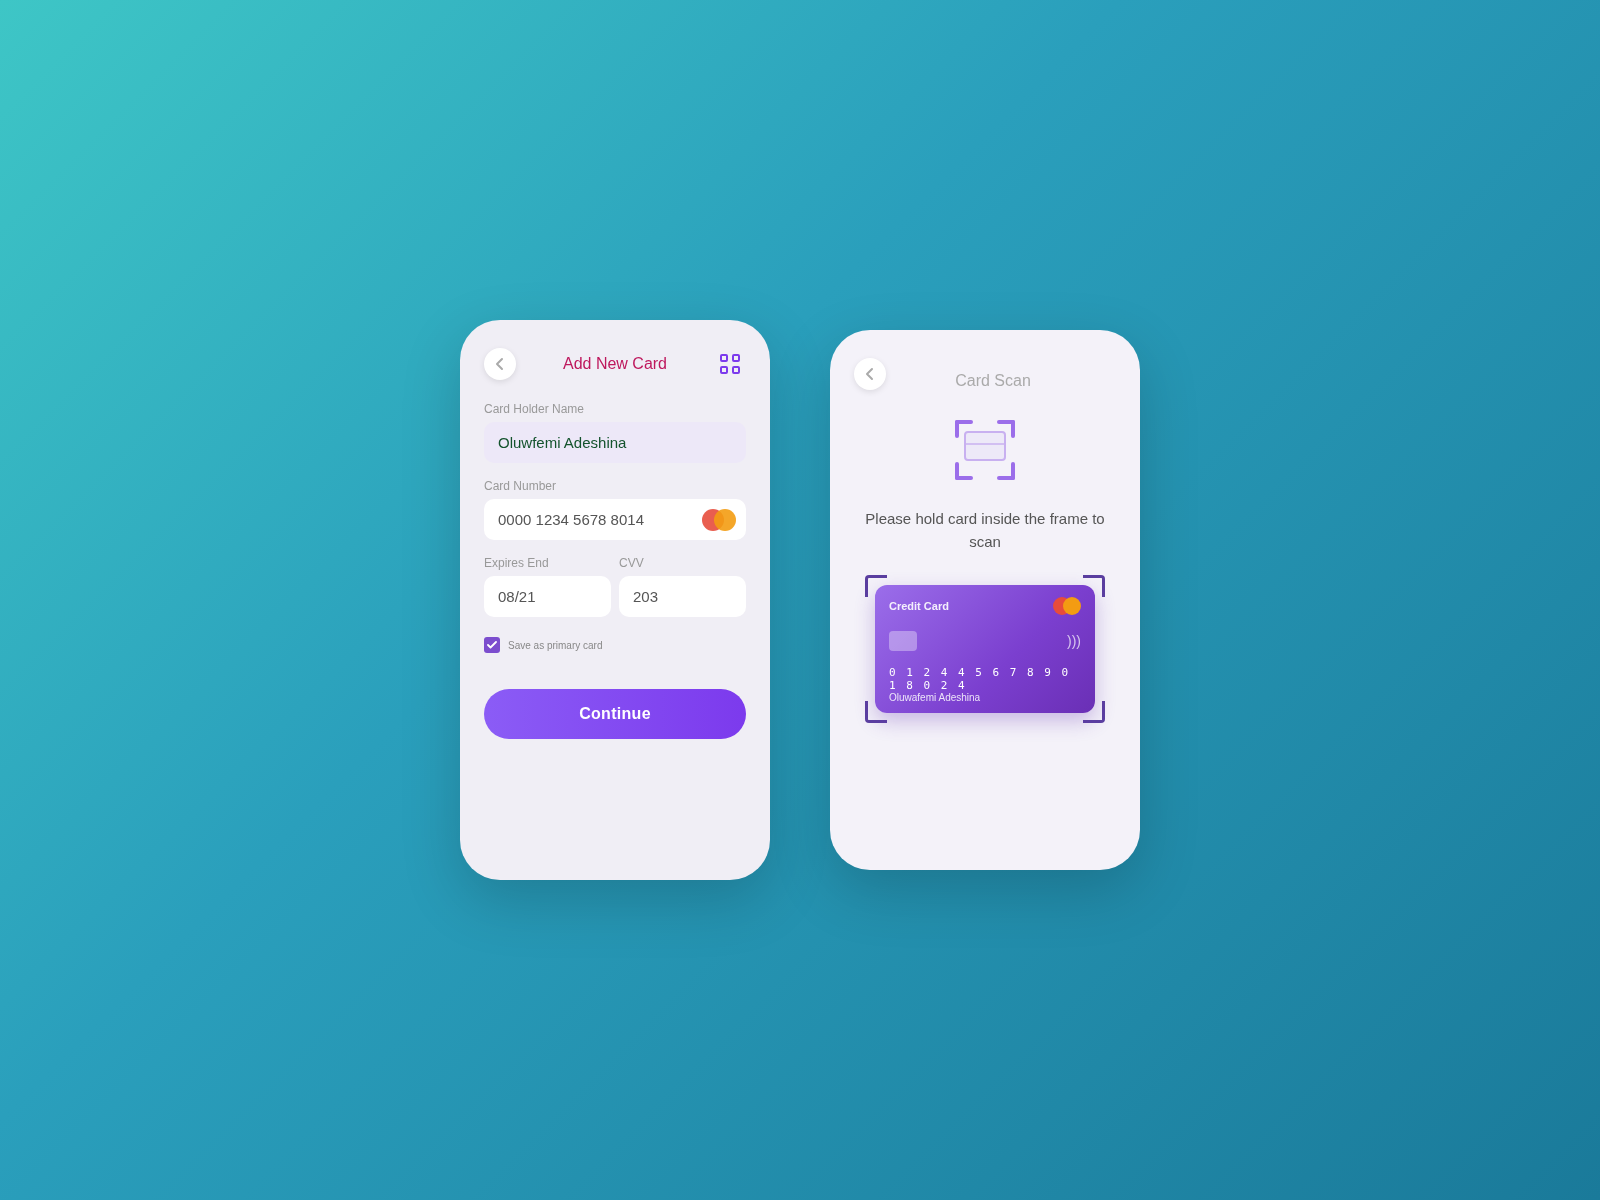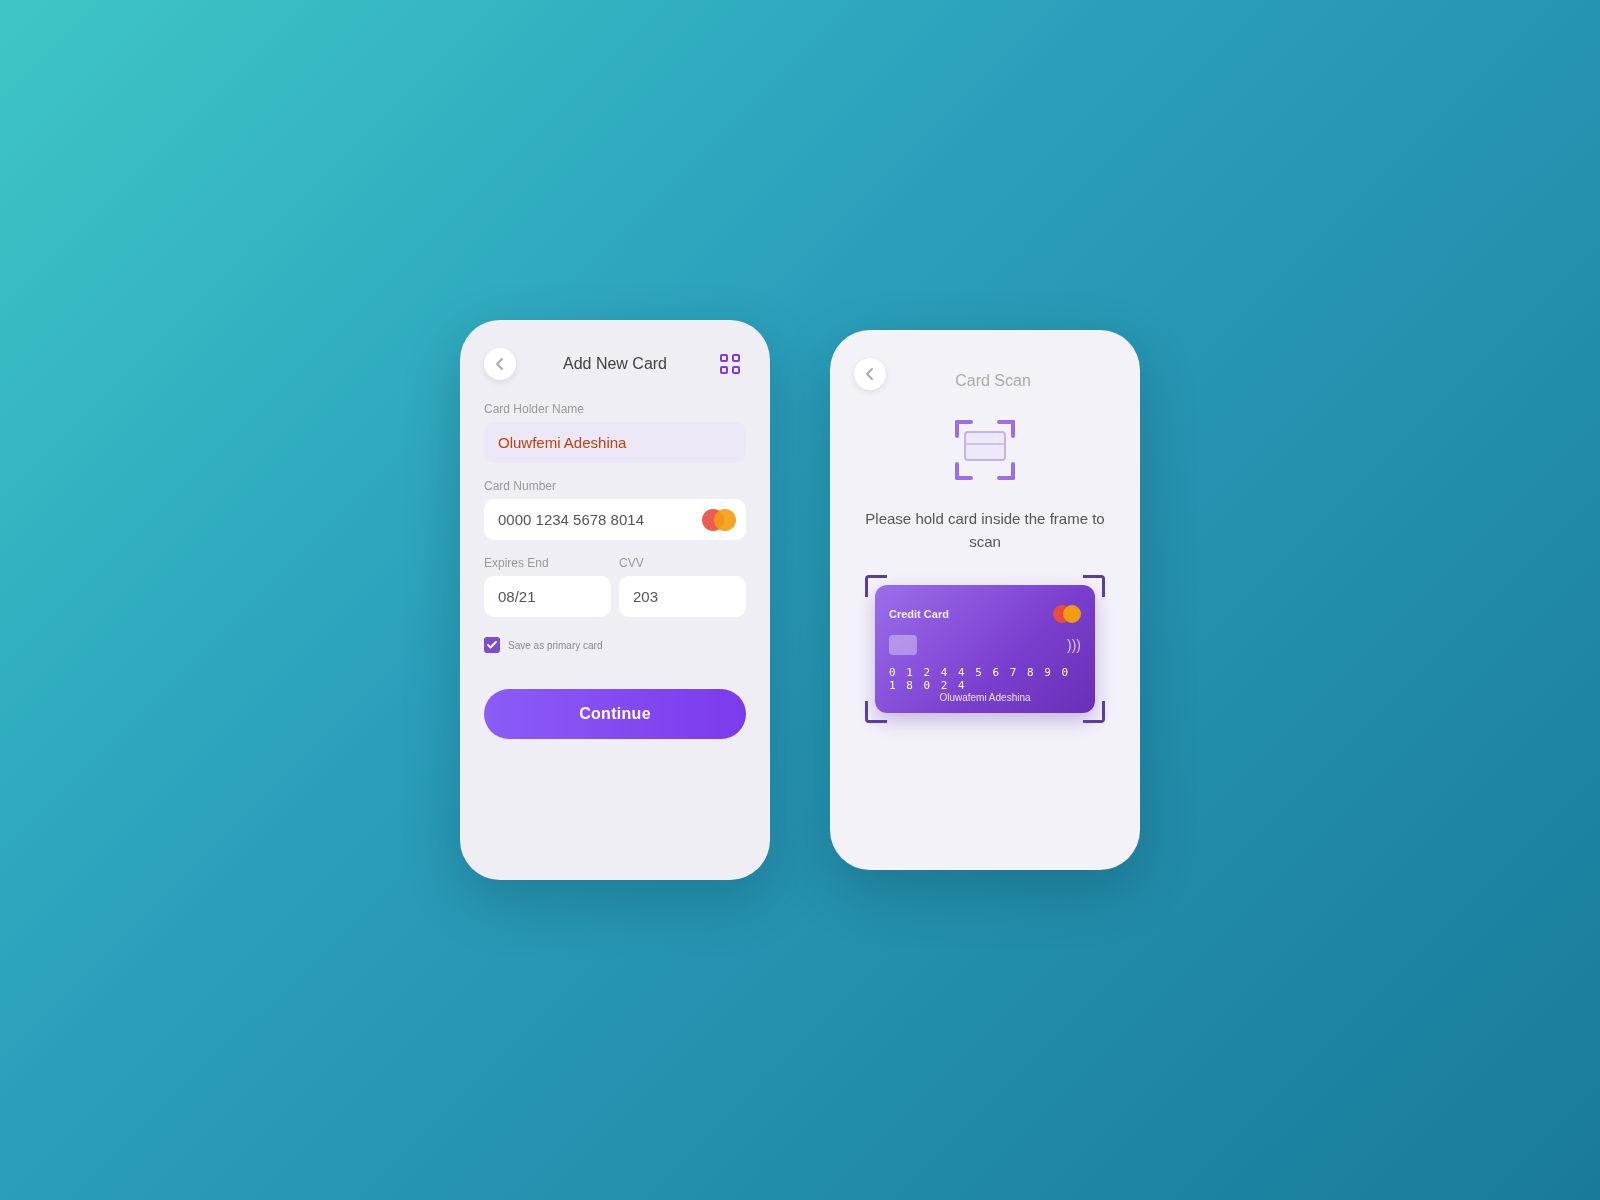--- a/index.html
+++ b/index.html
@@ -46,21 +46,21 @@
     .back-btn {
       width: 32px; height: 32px;
       background: #fff;
       border-radius: 50%;
       display: flex; align-items: center; justify-content: center;
       box-shadow: 0 2px 6px rgba(0,0,0,0.1);
       cursor: pointer;
     }
     .back-btn svg { width: 14px; height: 14px; }
     .header-title {
-      color: #404040;
+      color: #be185d;
       font-size: 16px;
       font-weight: 500;
     }
     .scan-icon-btn {
       width: 32px; height: 32px;
       display: flex; align-items: center; justify-content: center;
       cursor: pointer;
     }
 
     
@@ -76,21 +76,21 @@
       border: none;
       border-radius: 10px;
       padding: 12px 14px;
       font-size: 15px;
       color: #555;
       outline: none;
       background: #fff;
     }
     .form-input.active {
       background: #ede8f8;
-      color: #c2410c;
+      color: #14532d;
     }
     .card-number-row {
       position: relative;
       display: flex;
       align-items: center;
     }
     .card-number-row .form-input {
       padding-right: 50px;
     }
     .mastercard-logo {
@@ -220,21 +220,20 @@
       padding: 12px 14px 10px;
       display: flex;
       flex-direction: column;
       justify-content: space-between;
       box-shadow: 0 8px 20px rgba(100,50,180,0.3);
     }
     .card-top-row {
       display: flex;
       align-items: center;
       justify-content: space-between;
-      margin-top: 8px;
     }
     .card-type-label {
       color: rgba(255,255,255,0.9);
       font-size: 11px;
       font-weight: 600;
     }
     .card-mc-logo {
       display: flex;
     }
     .card-mc-red {
@@ -265,21 +264,20 @@
     .card-number-display {
       color: #fff;
       font-size: 11px;
       letter-spacing: 2px;
       font-family: monospace;
     }
     .card-holder-name {
       color: rgba(255,255,255,0.85);
       font-size: 10px;
       font-weight: 500;
-      text-align: center;
     }
   </style>
 </head>
 <body>
 
 <div class="phone phone-left">
   <div class="phone-header">
     <div class="back-btn">
       <svg viewBox="0 0 14 14" fill="none" xmlns="http://www.w3.org/2000/svg">
         <path d="M9 2L4 7L9 12" stroke="#aaa" stroke-width="2" stroke-linecap="round" stroke-linejoin="round"></path>

